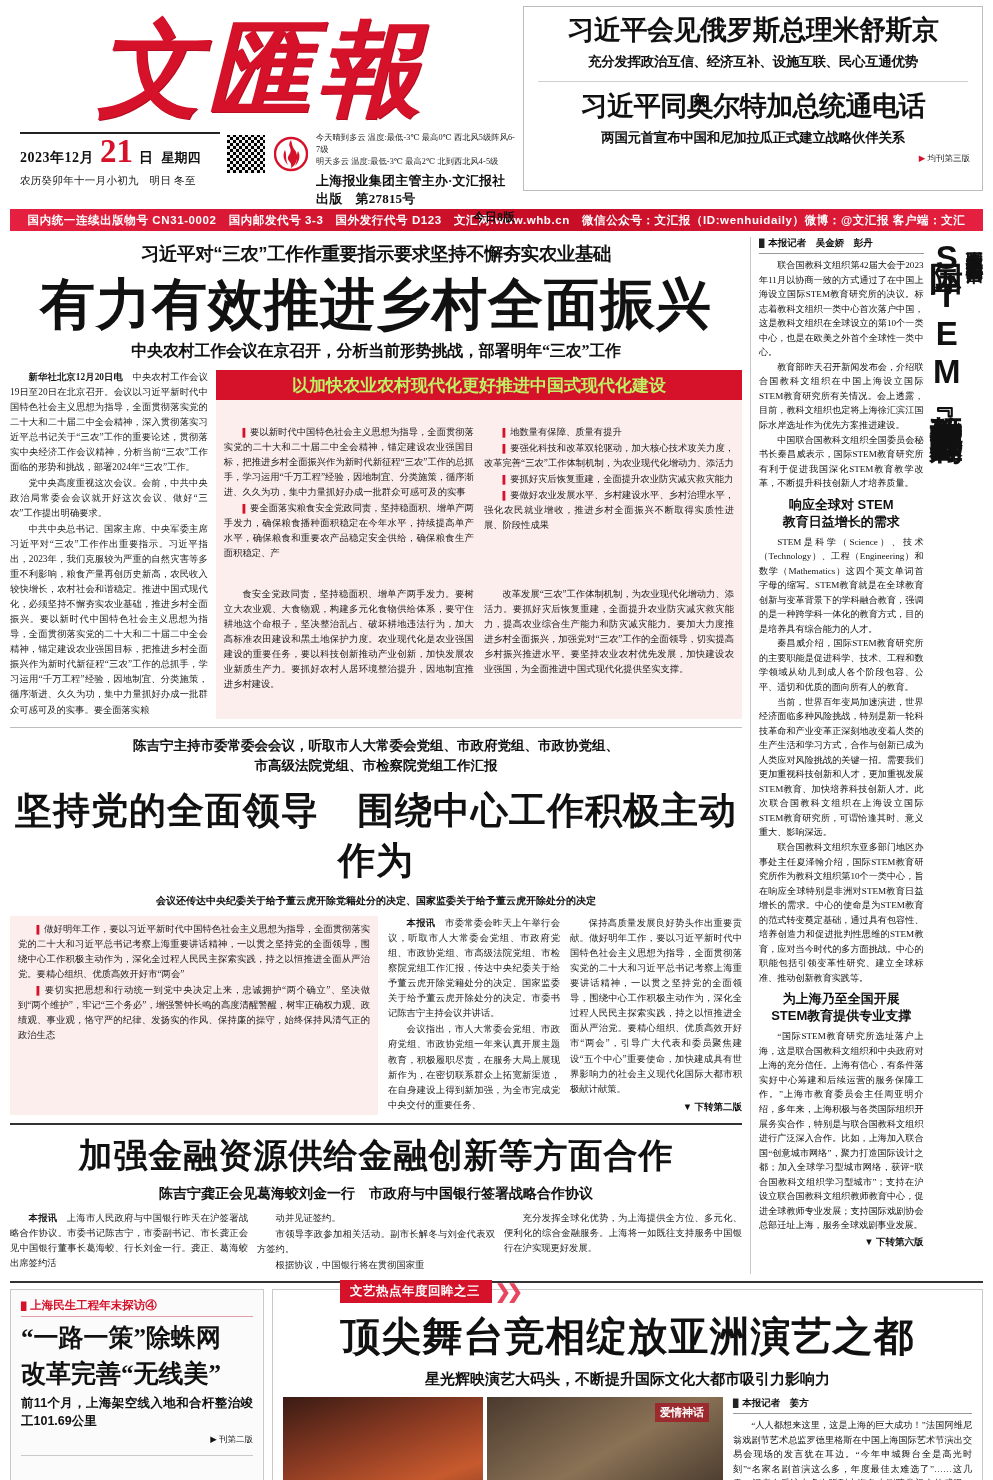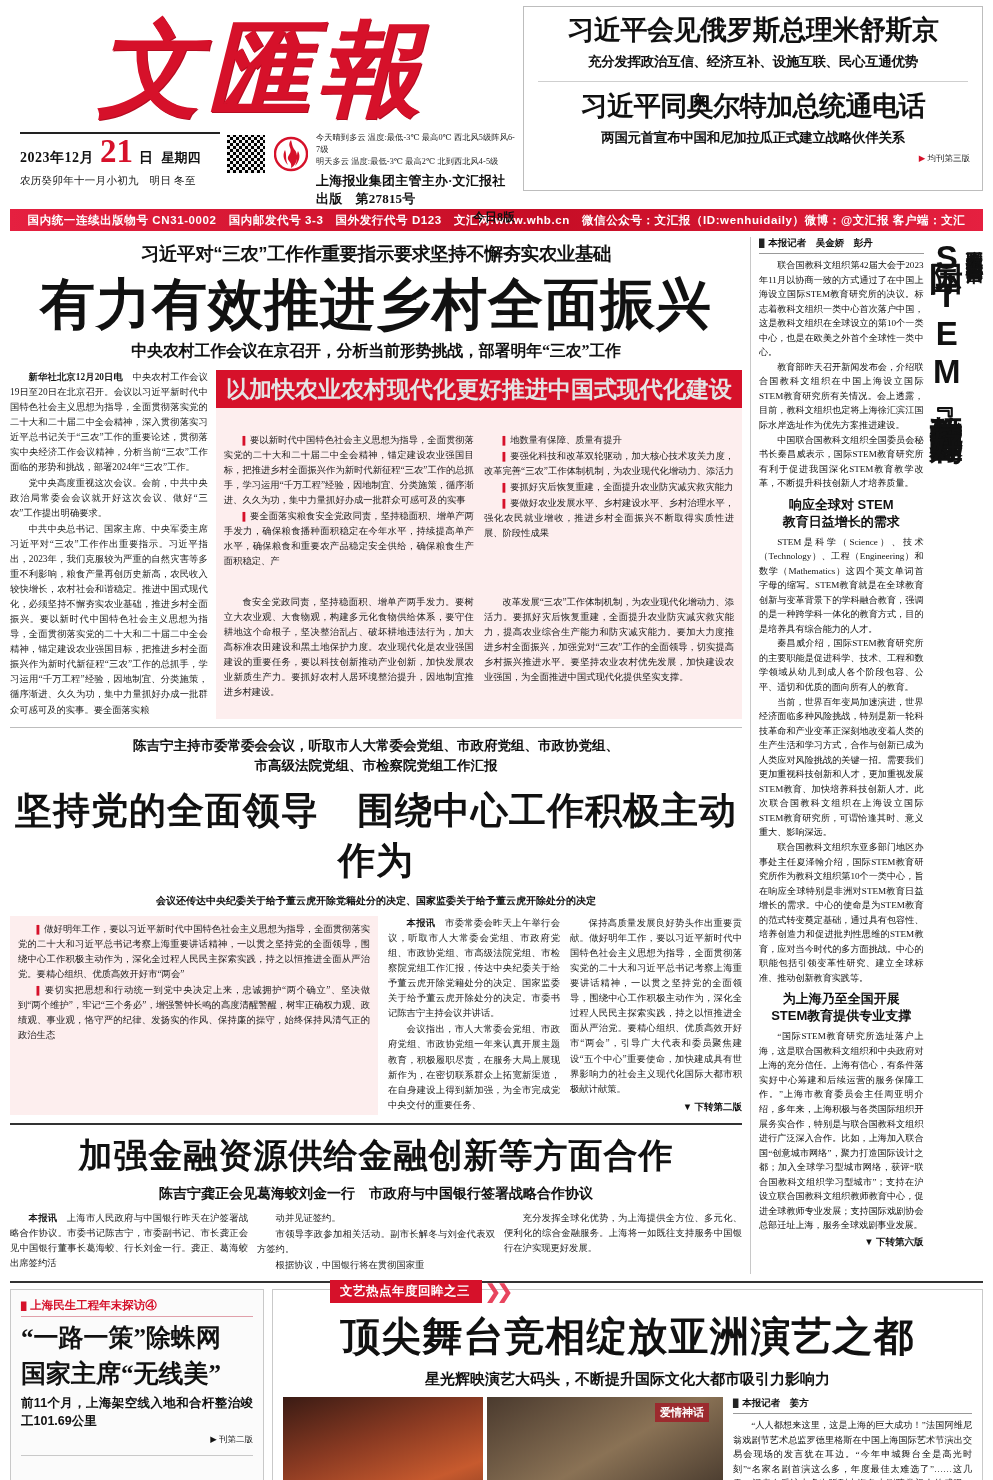--- a/index.html
+++ b/index.html
@@ -78,22 +78,22 @@
               font-family: "Liberation Serif", serif; margin-bottom: 8px; }
 
   .lead-cols { display: flex; gap: 8px; }
   .lead-c1 { width: 200px; }
   .bodytext { font-size: 9.3px; line-height: 1.62; text-align: justify; color: #1a1a1a;
               font-family: "Liberation Serif", serif; }
   .bodytext p { margin: 0 0 1px; text-indent: 2em; }
   .bodytext b { font-weight: bold; }
 
   .boxed { width: 532px; background: #fdeeee; border: 0; padding: 0 0 6px; }
-  .boxed-hd { background: #d6112a; color: #e5e5e5; text-align: center; font-weight: bold;
-              font-size: 23px; padding: 4px 0 3px; letter-spacing: 0px;
+  .boxed-hd { background: #d6112a; color: #bef264; text-align: center; font-weight: bold;
+              font-size: 17px; padding: 4px 0 3px; letter-spacing: 0px;
               font-family: "Liberation Sans", sans-serif; }
   .boxed-body { display: flex; gap: 10px; padding: 6px 8px 0; }
   .boxed-body > div { flex: 1; margin-top: 19px; }
   .bullet::before { content: "▌"; color: #d6112a; font-size: 8px; margin-right: 2px; }
 
   .rule { border-top: 1px solid #bdbdbd; margin: 8px 0; }
   .rule-thick { border-top: 2px solid #333; margin: 8px 0; }
 
   
   .a2-shoulder { text-align: center; font-size: 13.5px; font-weight: bold; line-height: 1.5;
@@ -130,21 +130,21 @@
   .jump { color: #111; font-size: 9.5px; font-weight: bold; text-align: right; margin-top: 3px; }
 
   
   .bottom { display: flex; margin-top: 7px; border-top: 2px solid #333; padding-top: 6px; gap: 8px; }
   .b-left { width: 254px; border: 1px solid #c9c9c9; padding: 8px 10px; background: #fbfbfb; }
   .b-center { flex: 1; border: 1px solid #c9c9c9; padding: 0 10px 8px; position: relative; }
 
   .kicker { display: inline-block; position: relative; background: #d6112a; color: #fff;
             font-size: 12.5px; font-weight: bold; padding: 3px 12px 3px 10px; letter-spacing: 0.5px;
             font-family: "Liberation Sans", sans-serif; }
-  .kicker-wrap { margin: -10px 0 6px 15px; display: flex; align-items: flex-end; padding-left: 32px; }
+  .kicker-wrap { margin: -10px 0 6px 25px; display: flex; align-items: flex-end; padding-left: 32px; }
   .chev { color: #e8455e; font-size: 19px; font-weight: bold; margin-left: 3px; letter-spacing:-4px;}
 
   .sb-tag { font-size: 11.5px; font-weight: bold; color: #d6112a; border-bottom: 1px solid #e0a0aa;
             padding-bottom: 3px; margin-bottom: 6px; }
   .sb-tag::before { content: "▉"; color: #d6112a; font-size: 8px; margin-right: 3px; }
   .sb-title { font-size: 25px; font-weight: bold; text-align: left; line-height: 1.18;
               font-family: "Liberation Serif", serif; margin-bottom: 6px; }
   .sb-sub { font-size: 12.5px; font-weight: bold; line-height: 1.45; text-align: justify;
             font-family: "Liberation Sans", sans-serif; }
   .sb-ref { text-align: right; font-size: 8.5px; margin-top: 4px; }
@@ -339,21 +339,21 @@
     </div>
   </div>
 
   <div class="bottom">
 
     <div class="b-left">
       <div class="sb-tag">上海民生工程年末探访④</div>
 
       <div>
         <div class="sb-title">“一路一策”除蛛网</div>
-        <div class="sb-title">国家主席“无线美”</div>
+        <div class="sb-title">改革完善“无线美”</div>
         <div class="sb-sub">前11个月，上海架空线入地和合杆整治竣工101.69公里</div>
         <div class="sb-ref">▶ 刊第二版</div>
       </div>
 
       <div class="sb-div"></div>
 
     </div>
 
     <div class="b-center">
       <div class="kicker-wrap">

